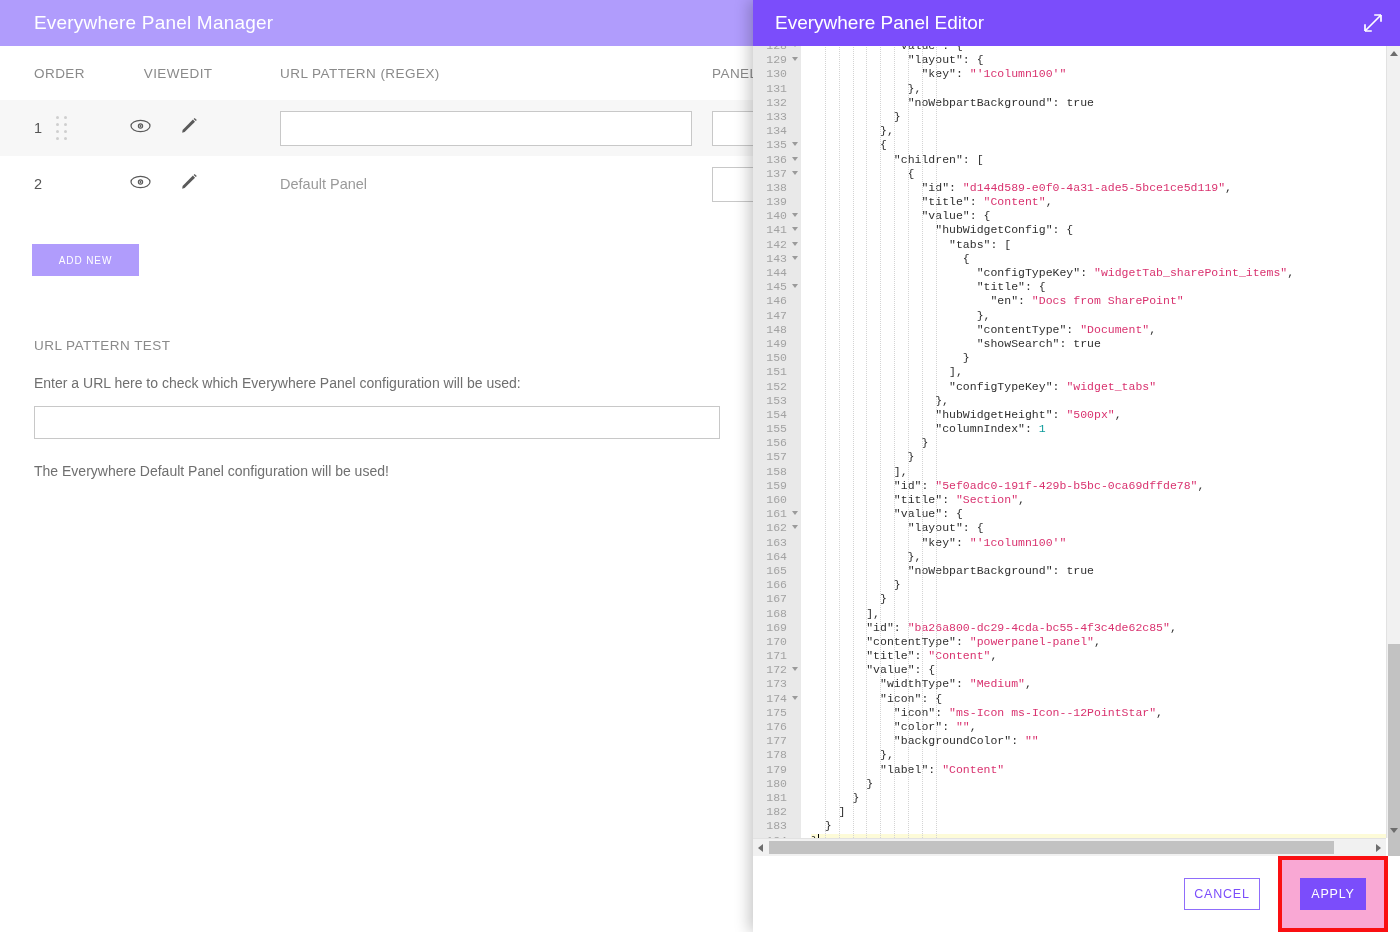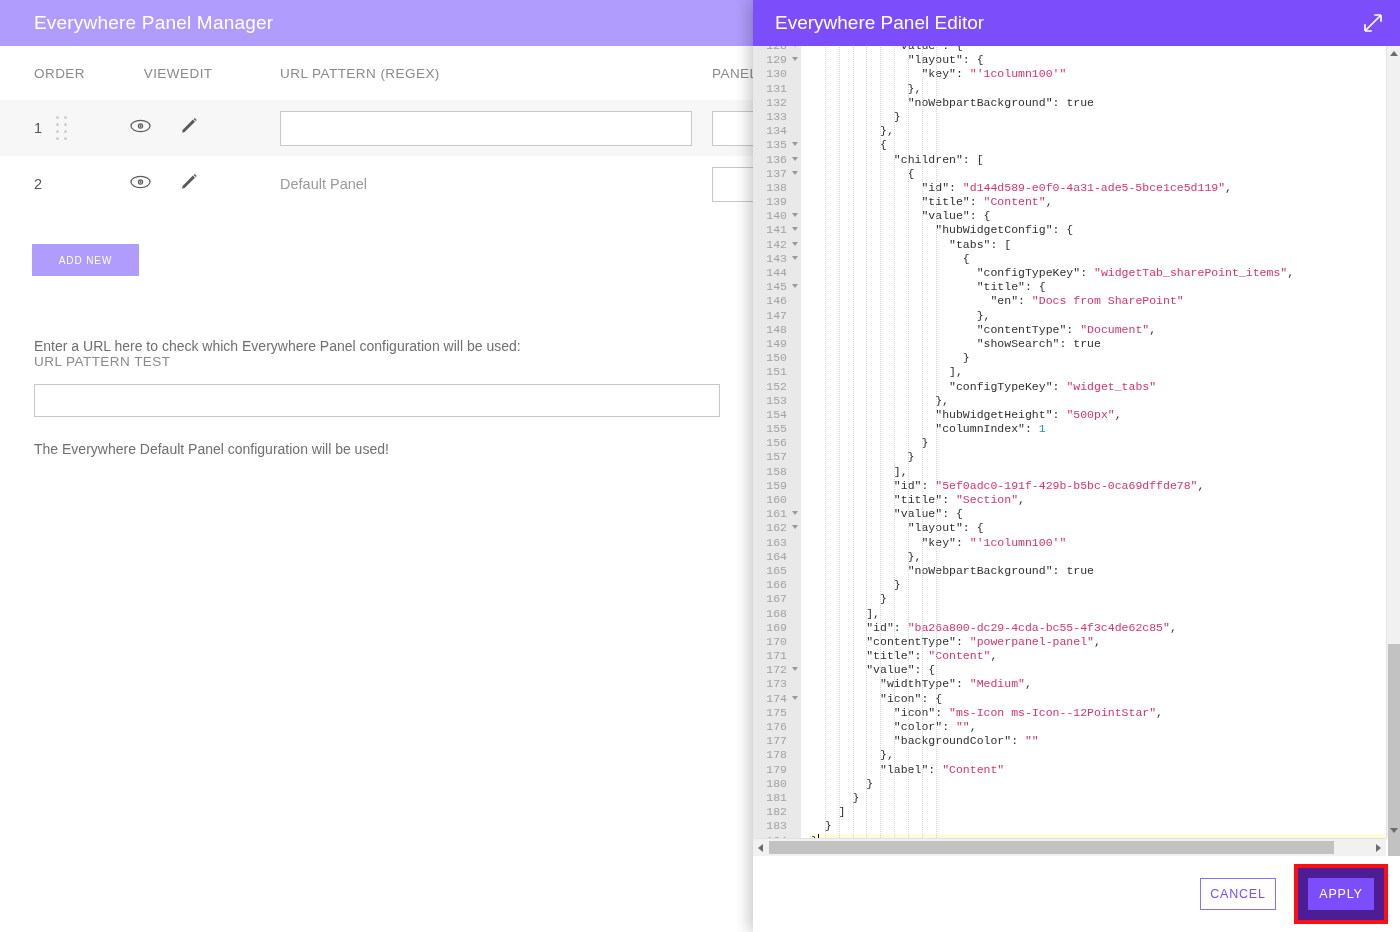--- a/index.html
+++ b/index.html
@@ -244,22 +244,22 @@
     background: #fff;
     border: 1px solid #8f6dfb;
     color: #7b4dfb;
     font-family: "Liberation Sans", sans-serif;
     font-size: 12.5px; letter-spacing: .8px;
     cursor: pointer;
   }
   #apply-wrap {
     margin-left: 18px;
     border: 4px solid #fa0f12;
-    padding: 10px;
-    background: #4c1d95;
+    padding: 18px;
+    background: #f9a8d4;
   }
   #apply-button {
     display: block;
     width: 66px; height: 32px;
     background: #7b4dfb;
     border: none;
     color: #fff;
     font-family: "Liberation Sans", sans-serif;
     font-size: 12.5px; letter-spacing: .8px;
     cursor: pointer;
@@ -348,22 +348,22 @@
       <span class="url-static">Default Panel</span>
     </div>
     <div class="editor-cell">
       <div class="editor-input"></div>
     </div>
   </div>
 
   <button id="add-new">ADD NEW</button>
 
   <div id="url-test-section">
+    <div id="url-test-title">URL PATTERN TEST</div>
     <div id="url-test-desc">Enter a URL here to check which Everywhere Panel configuration will be used:</div>
-    <div id="url-test-title">URL PATTERN TEST</div>
     <input id="url-test-input" type="text" value="" style="">
     <div id="url-test-result">The Everywhere Default Panel configuration will be used!</div>
   </div>
 </div>
 
 <div id="editor-panel">
 
   <div id="editor-header">
     <span id="editor-title">Everywhere Panel Editor</span>
     <span id="expand-icon">

